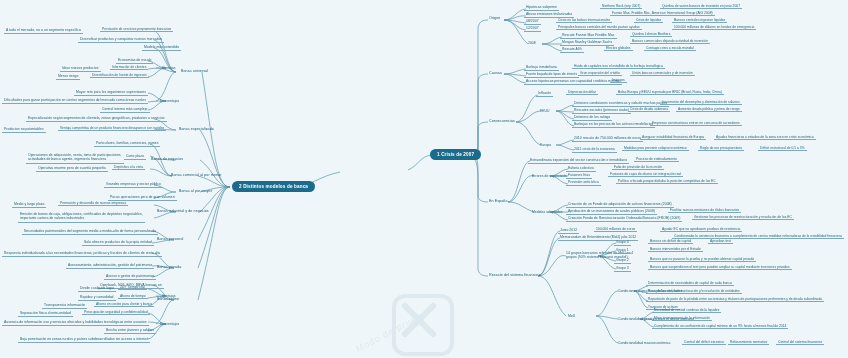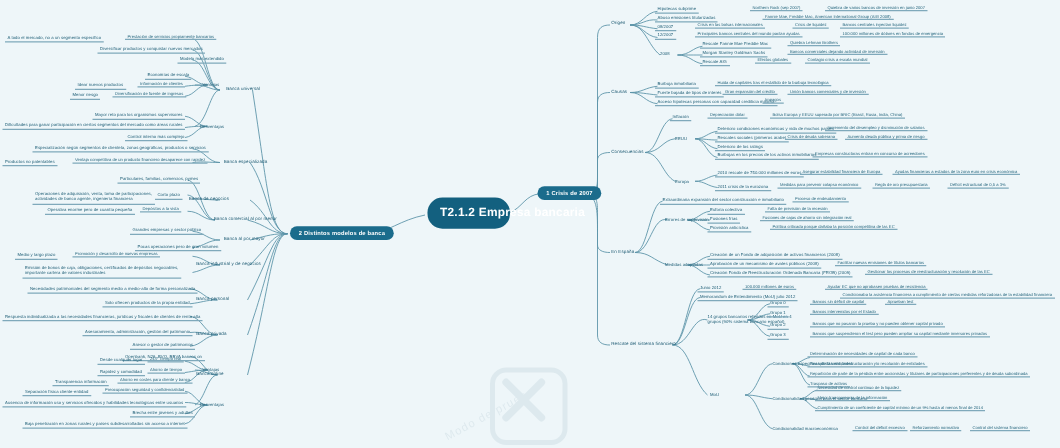--- a/index.html
+++ b/index.html
@@ -167,21 +167,20 @@
       <path d="M166 296 C 158 296 156 297 148 298"></path>
       <path d="M166 296 C 158 296 156 305 148 306"></path>
       <path d="M174 300 C 166 300 164 320 156 324"></path>
       <path d="M166 324 C 158 324 156 314 148 313"></path>
       <path d="M166 324 C 158 324 156 322 148 322"></path>
       <path d="M166 324 C 158 324 156 330 148 331"></path>
       <path d="M166 324 C 158 324 156 338 148 339"></path>
     </g>
   </svg>
 
-  <div class="node root" style="left:342px;top:158px;width:66px;">T2.1.2  Empresa bancaria</div>
   <div class="node branch" style="left:430px;top:149px;">1 Crisis de 2007</div>
   <div class="node branch" style="left:232px;top:181px;">2 Distintos modelos de banca</div>
 
   <div class="node lvl2" style="left:486px;top:15px;">Origen</div>
 
   <div class="node lvl3 u" style="left:524px;top:4px;">Hipotecas subprime</div>
   <div class="node leaf u" style="left:600px;top:4px;">Northern Rock (sep 2007)</div>
   <div class="node leaf u" style="left:660px;top:4px;">Quiebra de varios bancos de inversión en junio 2007</div>
 
   <div class="node lvl3 u" style="left:524px;top:11px;">Abuso emisiones titularizadas</div>

